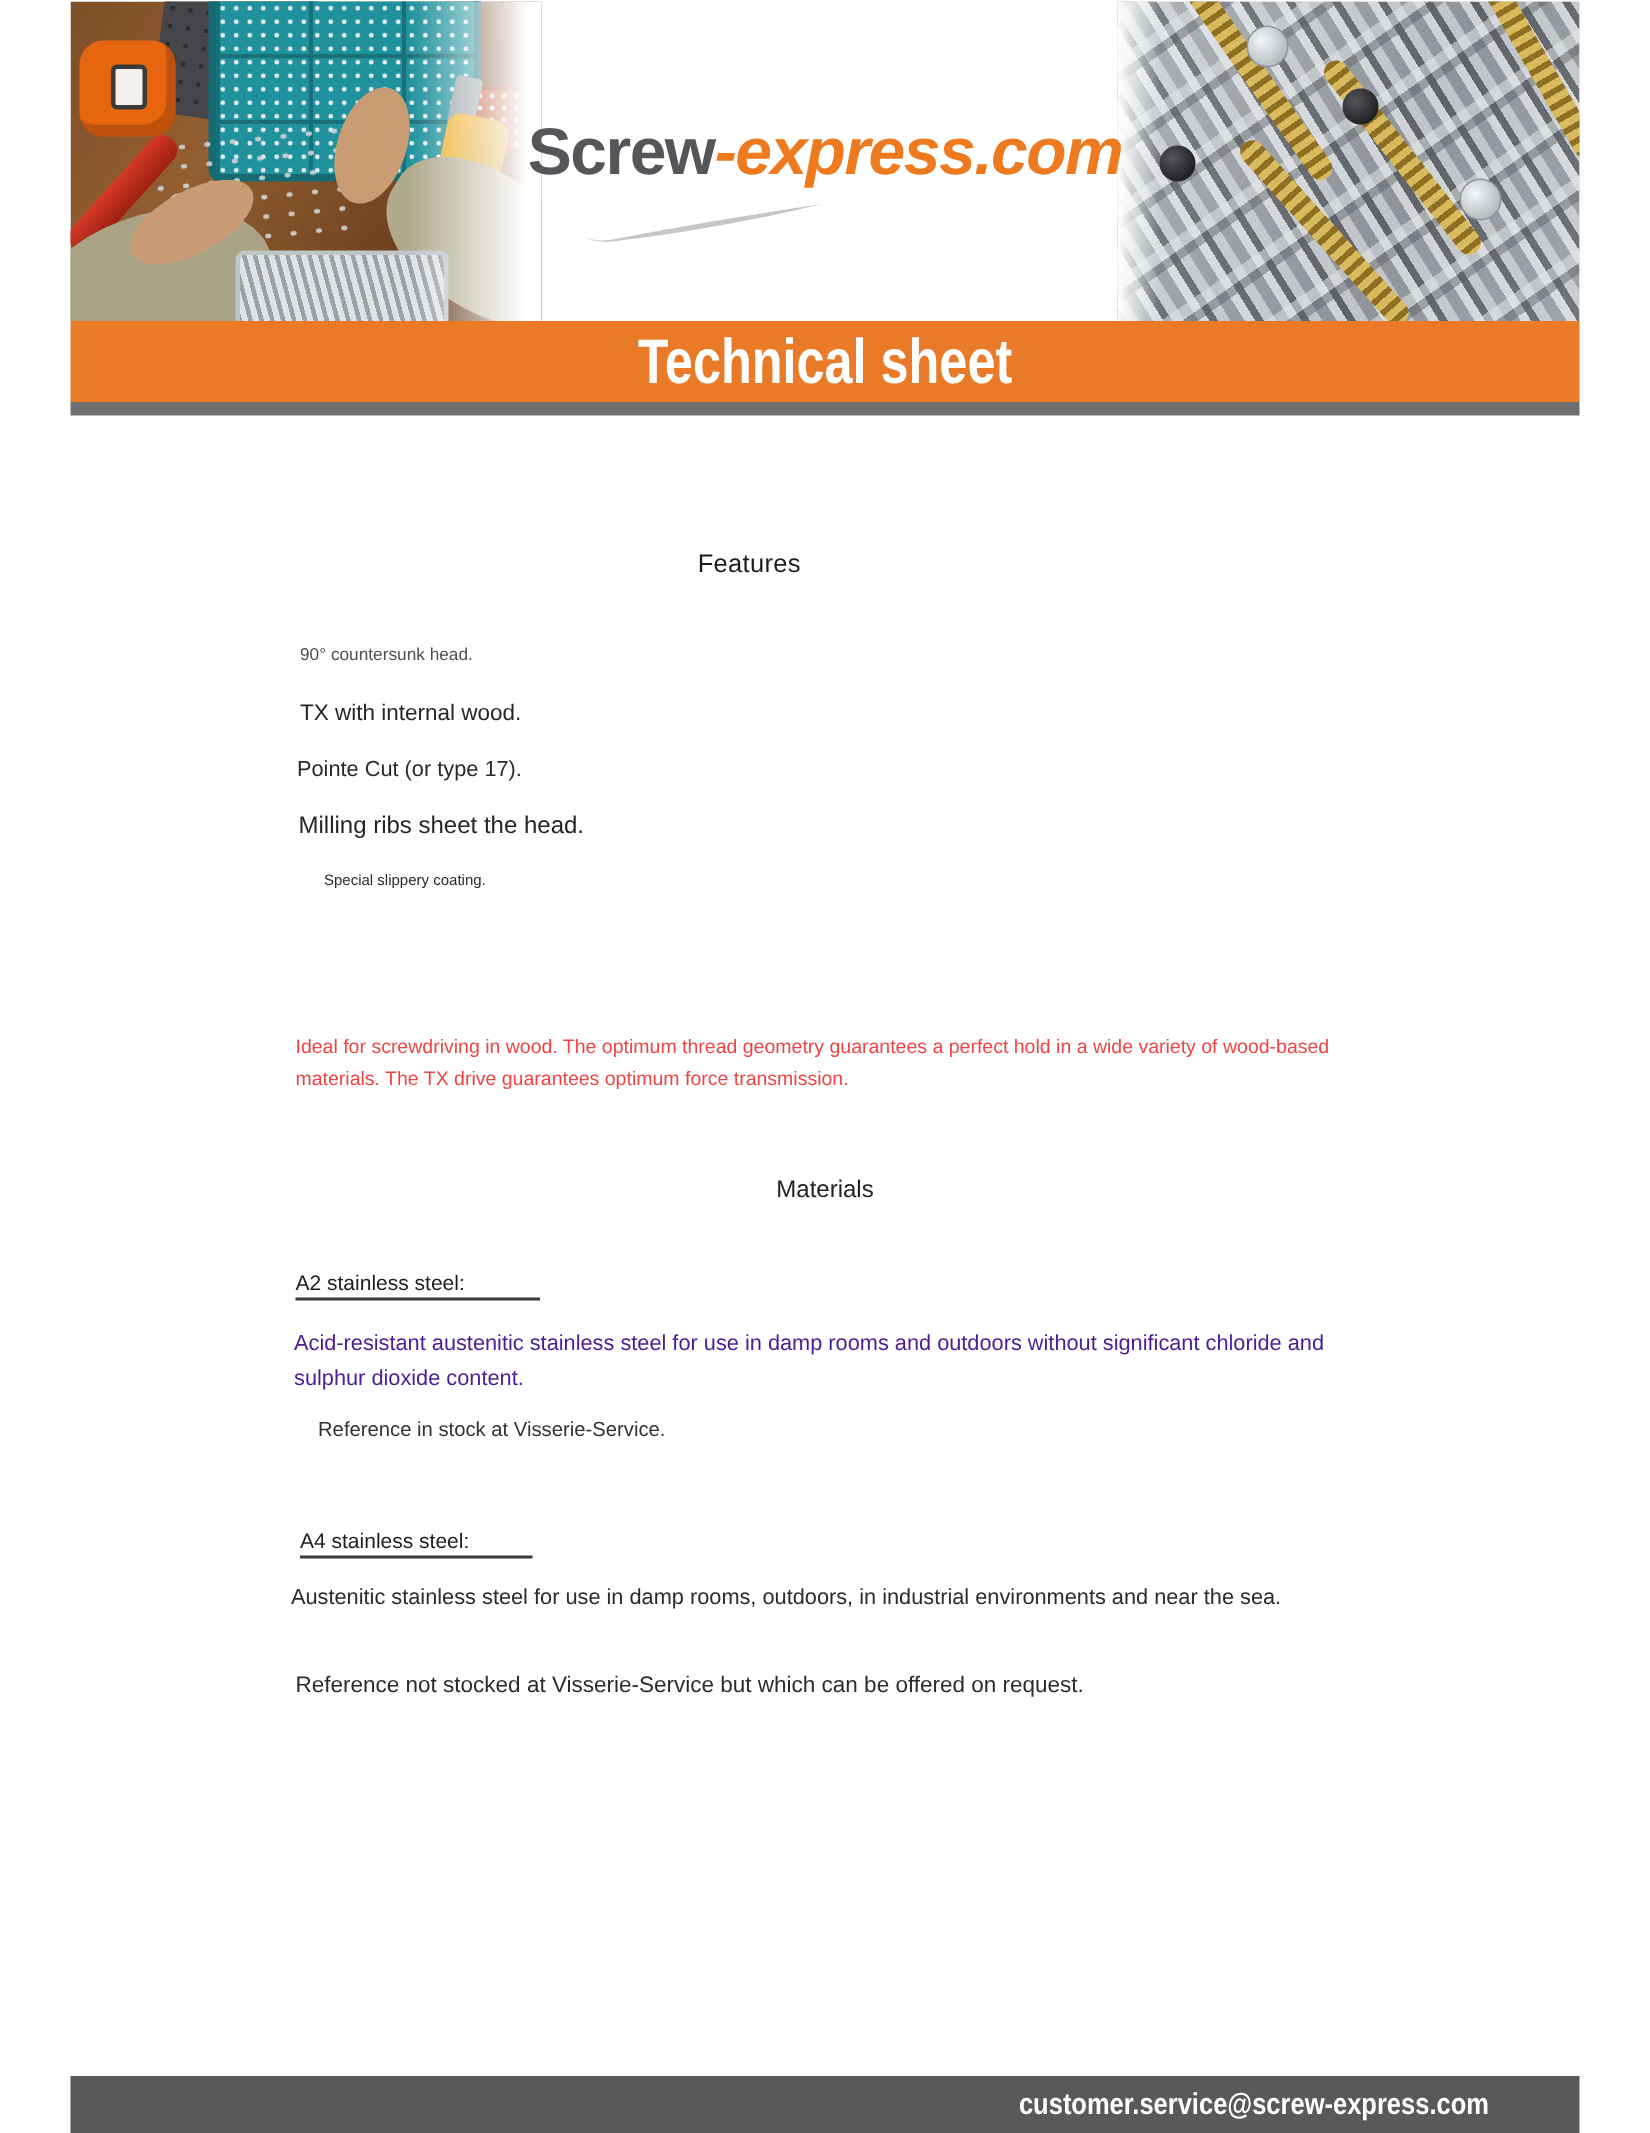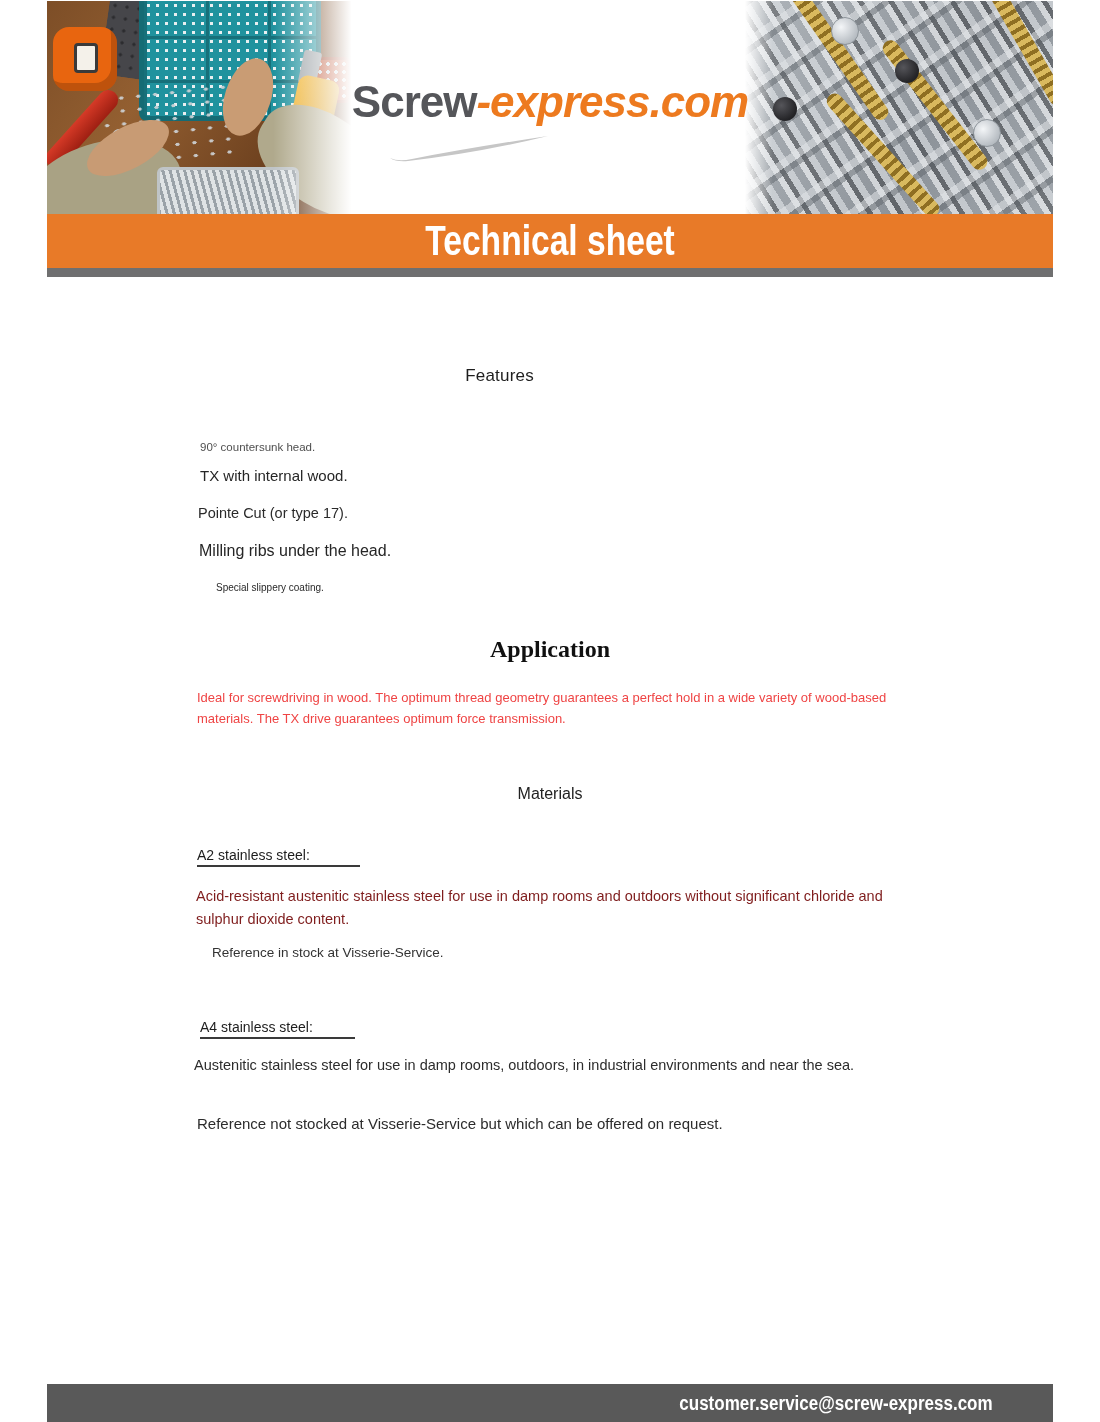--- a/index.html
+++ b/index.html
@@ -74,34 +74,34 @@
   .logo-express { color:#ED7A1F; font-style:italic; }
   .logo-swoosh { top:130px; left:388px; width:165px; height:32px; }
 
   
   .banner { left:47px; top:213px; width:1006px; height:54px; background:#E87A28; text-align:center; }
   .banner-text { display:inline-block; color:#ffffff; font-weight:bold; font-size:42px; line-height:53px; transform:scaleX(.8); letter-spacing:0; }
   .gray-strip { left:47px; top:267px; width:1006px; height:9px; background:#6F6F70; }
 
   
   .features-title { top:365px; left:0; width:999px; text-align:center; font-size:17px; color:#1e1e1e; letter-spacing:.2px; }
-  .feat0 { top:440px; left:200px; font-size:11.5px; color:#4f4f4f; }
+  .feat0 { top:430px; left:200px; font-size:11.5px; color:#4f4f4f; }
   .feat1 { top:466px; left:200px; font-size:15px;  color:#262626; }
   .feat2 { top:504px; left:198px; font-size:14.5px; color:#2a2a2a; }
   .feat3 { top:541px; left:199px; font-size:16px;  color:#262626; }
   .feat4 { top:581px; left:216px; font-size:10px; color:#2a2a2a; }
 
   .application-title { top:635px; left:0; width:1100px; text-align:center;
     font-family:"Liberation Serif", serif; font-weight:bold; font-size:24px; color:#101010; }
   .application-body { top:686px; left:197px; width:700px; font-size:13px; line-height:1.62; color:#ef4444; }
 
   .materials-title { top:784px; left:0; width:1100px; text-align:center; font-size:16px; color:#222222; }
   .mat-label { font-size:14px; color:#1d1d1d; border-bottom:2px solid #3a3a3a; padding-bottom:2px; }
   .a2-label { top:846px;  left:197px; padding-right:50px; }
-  .a2-desc  { top:884px;  left:196px; width:708px; font-size:14.5px; line-height:1.6; color:#7f1d1d; }
+  .a2-desc  { top:884px;  left:196px; width:708px; font-size:14.5px; line-height:1.6; color:#4c1d95; }
   .a2-ref   { top:944px;  left:212px; font-size:13.5px; color:#333333; }
   .a4-label { top:1018px; left:200px; padding-right:42px; }
   .a4-desc  { top:1056px; left:194px; width:730px; font-size:14.5px; color:#2c2c2c; }
   .a4-ref   { top:1114px; left:197px; font-size:15px; color:#2c2c2c; }
 
   
   .footer { left:47px; top:1383px; width:1006px; height:39px; background:#595959; }
   .footer-email { position:absolute; right:60px; top:0; line-height:39px; color:#ffffff;
     font-weight:bold; font-size:20px; transform:scaleX(.85); transform-origin:right center; }
 </style>
@@ -154,24 +154,23 @@
 
   <div class="abs banner">
     <span class="banner-text">Technical sheet</span>
   </div>
   <div class="abs gray-strip"></div>
 
   <div class="abs features-title">Features</div>
   <div class="abs feat0">90° countersunk head.</div>
   <div class="abs feat1">TX with internal wood.</div>
   <div class="abs feat2">Pointe Cut (or type 17).</div>
-  <div class="abs feat3">Milling ribs under the head.</div>
+  <div class="abs feat3">Milling ribs sheet the head.</div>
   <div class="abs feat4">Special slippery coating.</div>
 
-  <div class="abs application-title">Application</div>
   <div class="abs application-body">Ideal for screwdriving in wood. The optimum thread geometry guarantees a perfect hold in a wide variety of wood-based materials. The TX drive guarantees optimum force transmission.</div>
 
   <div class="abs materials-title">Materials</div>
   <div class="abs mat-label a2-label">A2 stainless steel:</div>
   <div class="abs a2-desc">Acid-resistant austenitic stainless steel for use in damp rooms and outdoors without significant chloride and sulphur dioxide content.</div>
   <div class="abs a2-ref">Reference in stock at Visserie-Service.</div>
   <div class="abs mat-label a4-label">A4 stainless steel:</div>
   <div class="abs a4-desc">Austenitic stainless steel for use in damp rooms, outdoors, in industrial environments and near the sea.</div>
   <div class="abs footer">
     <span class="footer-email">customer.service@screw-express.com</span>

